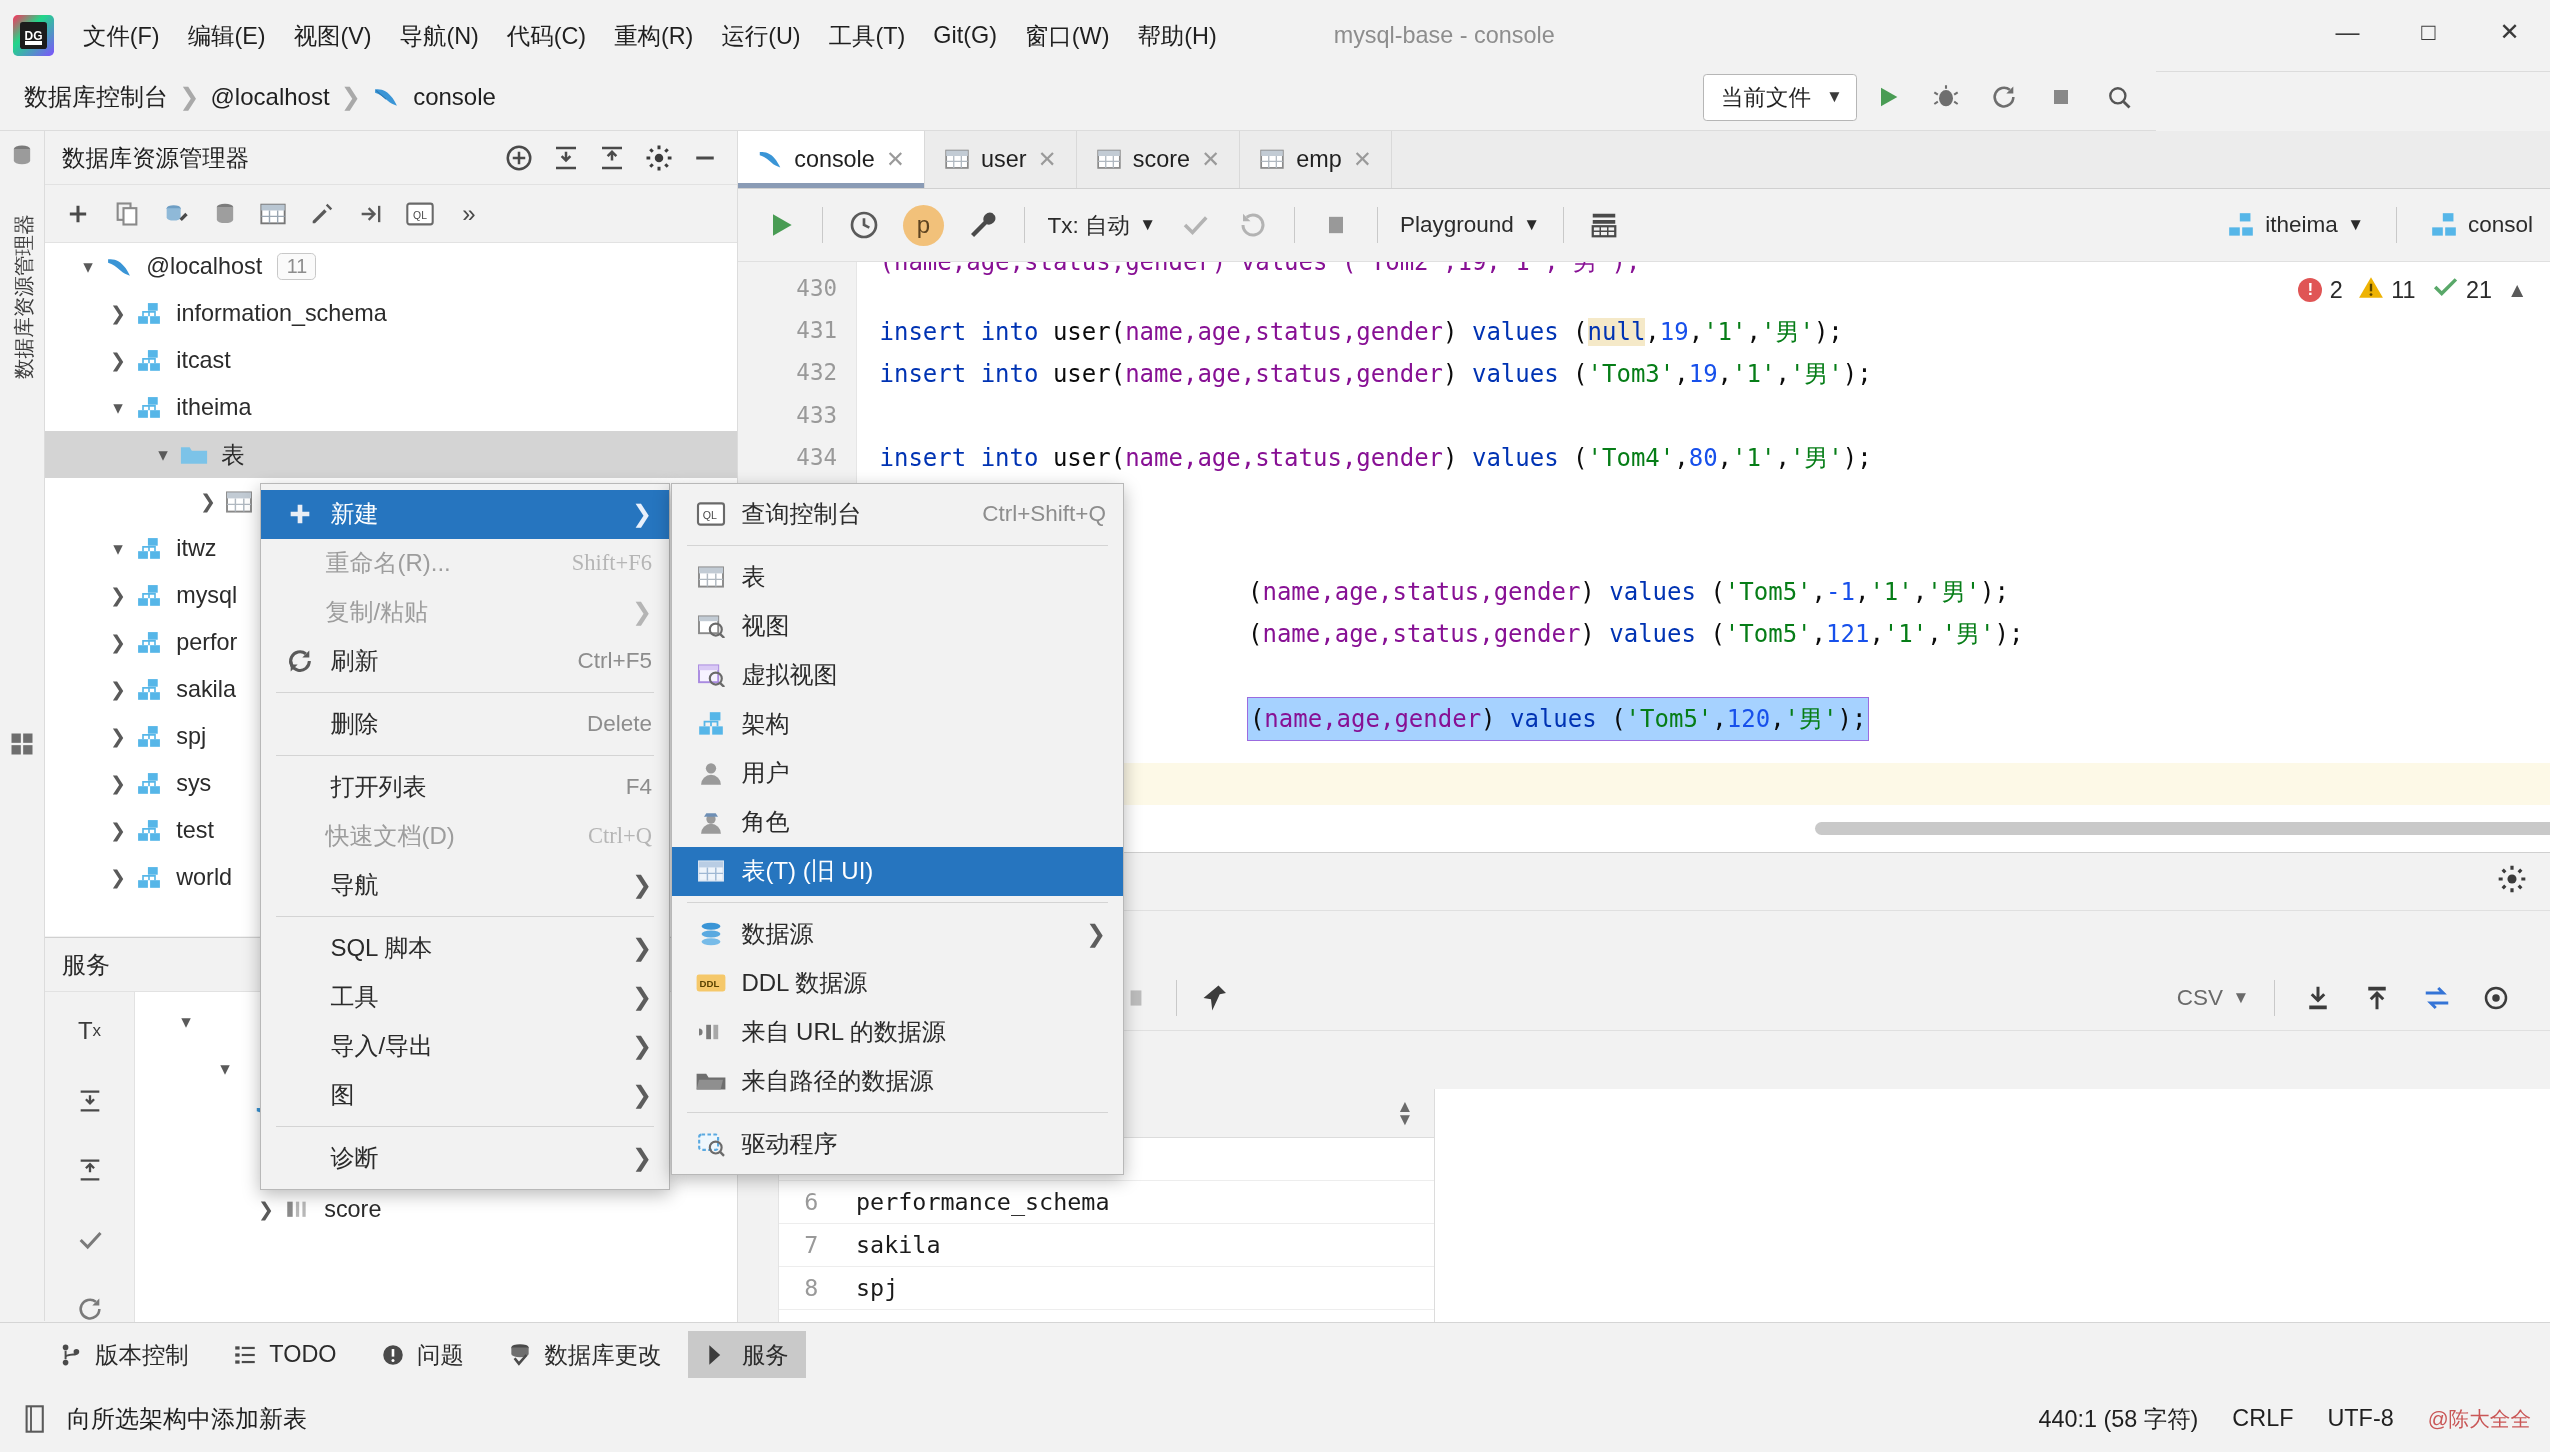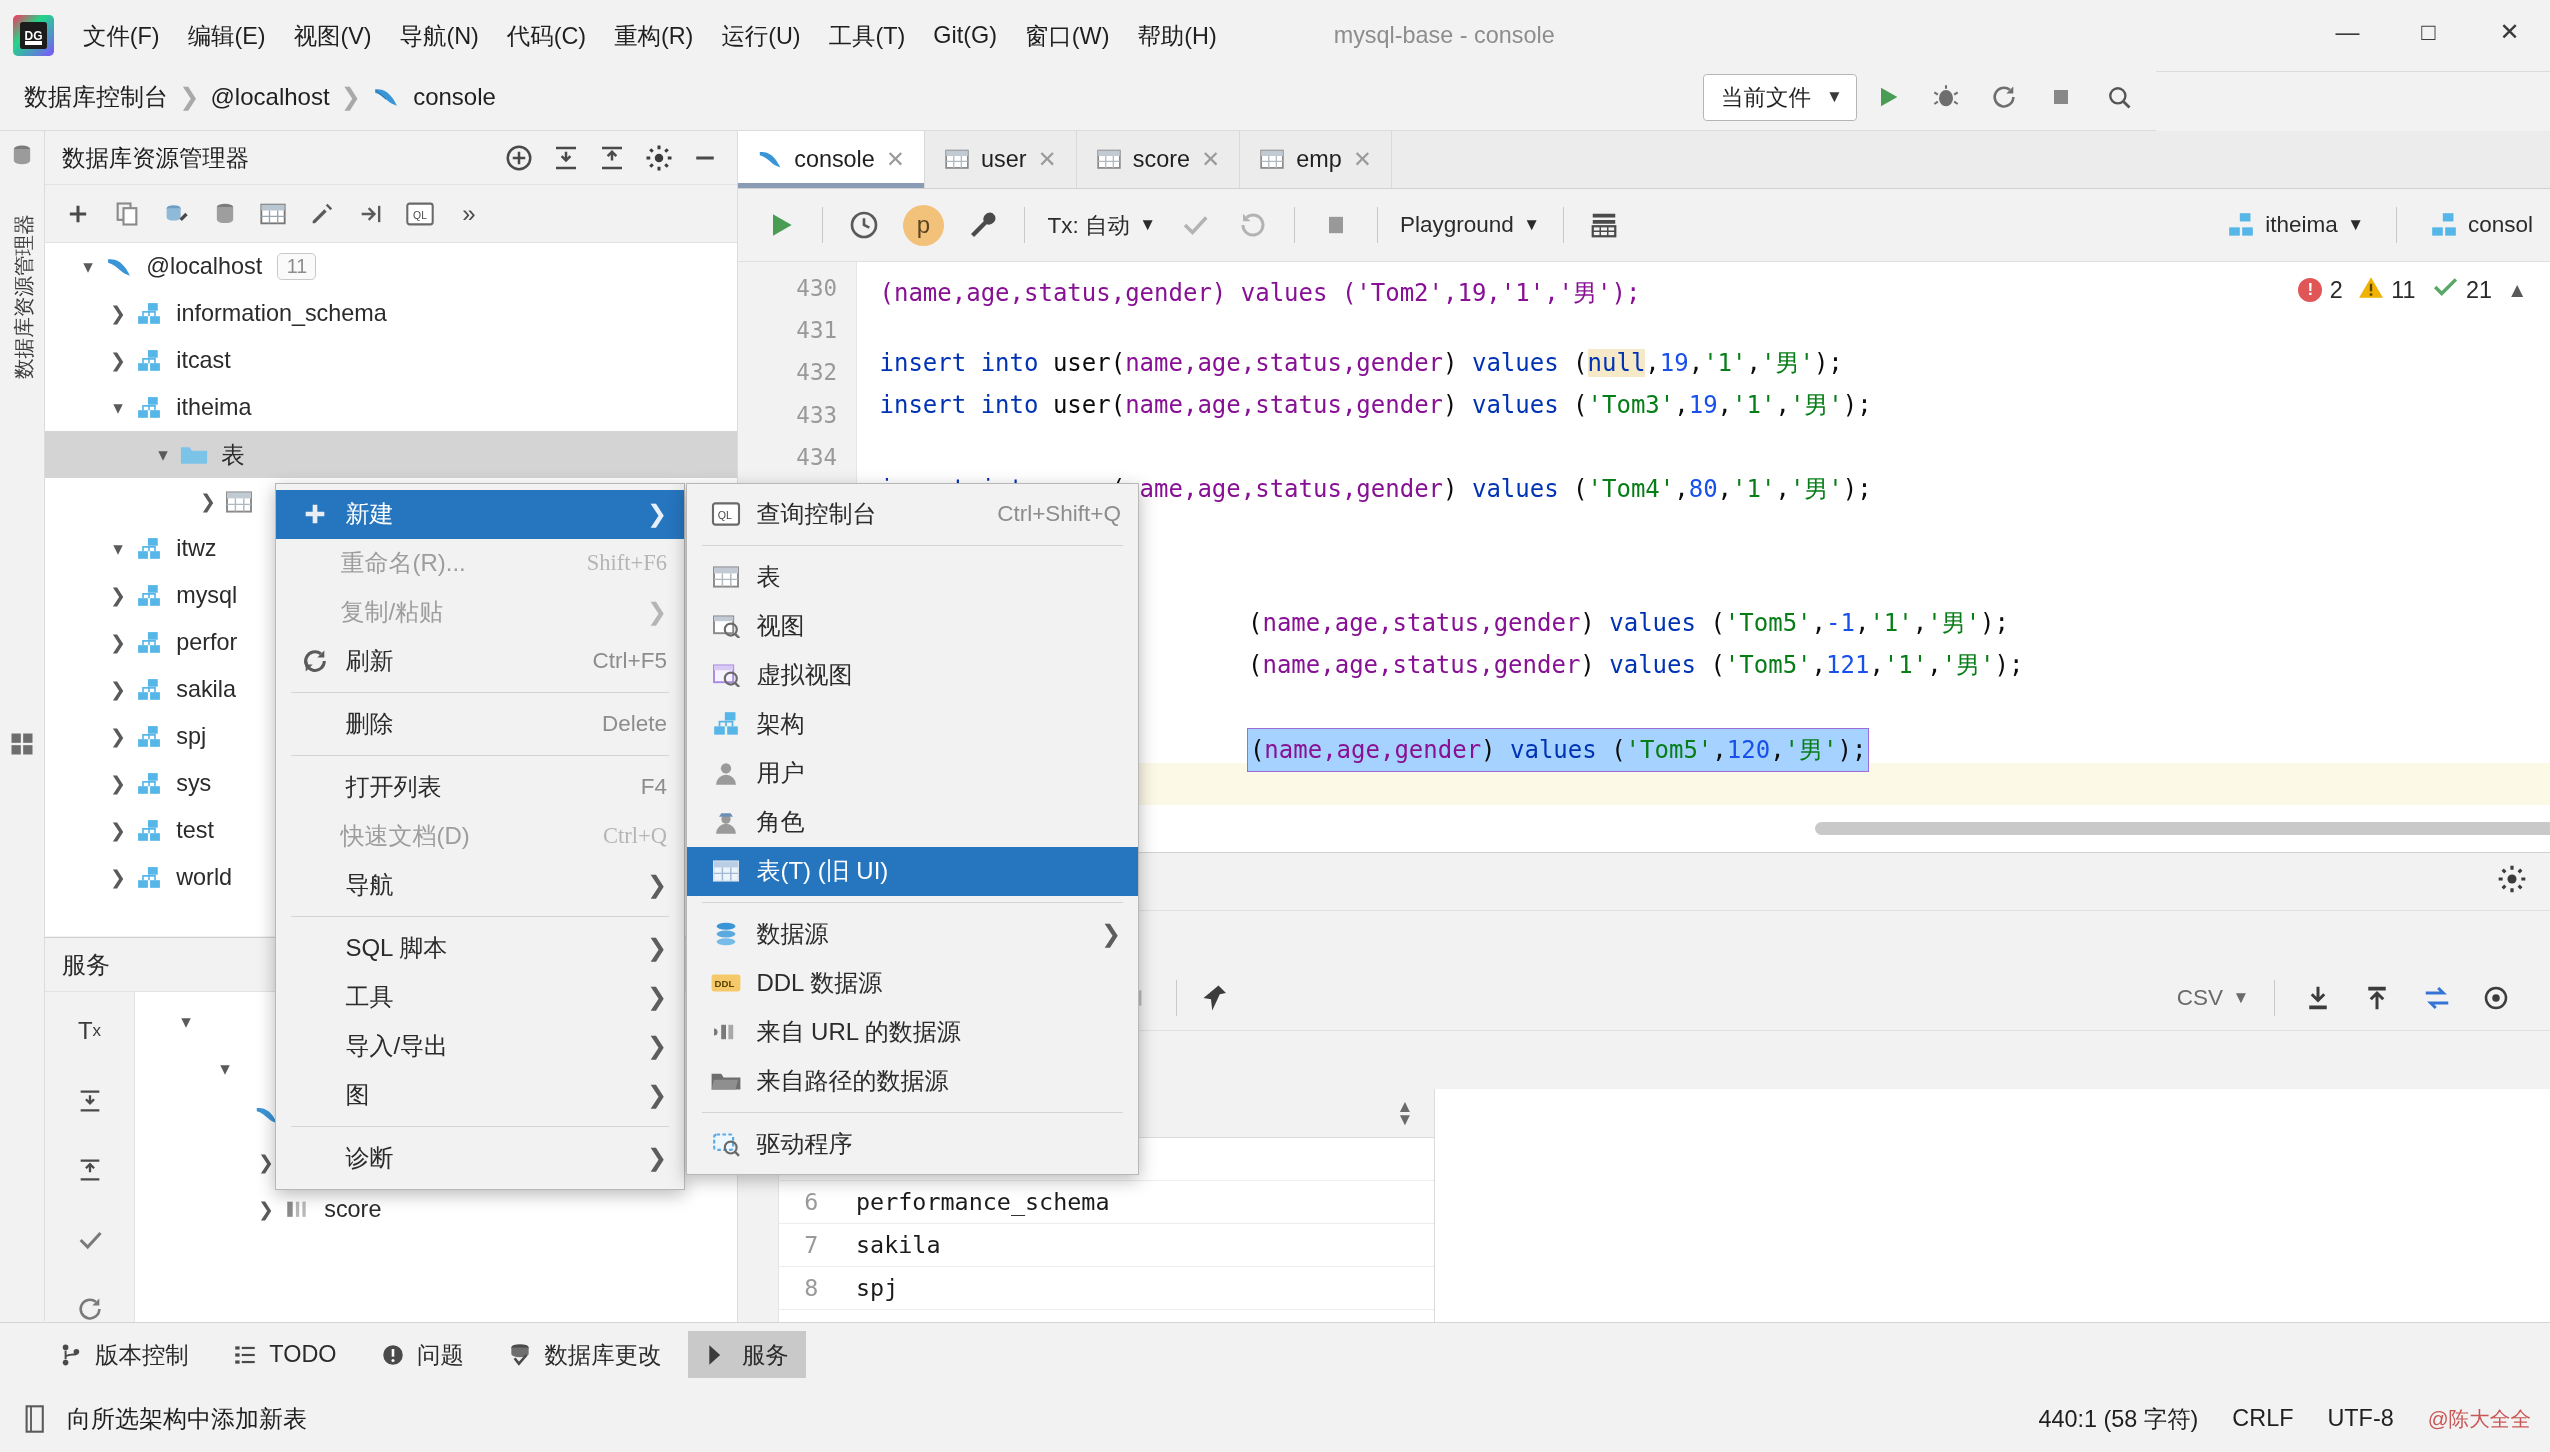--- a/index.html
+++ b/index.html
@@ -99,21 +99,21 @@
 
   
   .editor{ position:absolute; left:738px; top:262px; width:1812px; height:590px; background:#fff;
      overflow:hidden; }
   .gutter{ position:absolute; left:0; top:0; width:119px; height:590px; background:#f2f2f2;
      border-right:0.9px solid #e6e6e6; }
   .lineno{ position:absolute; right:19px; font-family:"DejaVu Sans Mono", monospace;
      font-size:22.5px; color:#999999; }
   .code{ position:absolute; left:119px; top:0; right:0; bottom:0;
      font-family:"DejaVu Sans Mono", monospace; font-size:24px; white-space:pre; }
-  .cl{ position:absolute; left:22.5px; height:42px; line-height:42px;margin-top:31px; }
+  .cl{ position:absolute; left:22.5px; height:42px; line-height:42px; }
   .kw{ color:#0033b3; }
   .tbl{ color:#0b0b0b; }
   .col{ color:#871094; }
   .str{ color:#067d17; }
   .num{ color:#1750eb; }
   .pun{ color:#0b0b0b; }
   .nullhl{ background:#f5e9c8; color:#0033b3; }
   .sel-line{ position:absolute; left:119px; height:42px; background:#fdf9e7; }
   .sel-code{ background:#a6d2ff; outline:0.9px solid #9b6bdf; }
   .inspect{ position:absolute; right:22.5px; top:13px; display:flex; align-items:center; gap:15px;
@@ -154,21 +154,21 @@
   .tw.active{ background:#c9c9c9; }
   .statusbar{ position:absolute; left:0; top:1385px; width:2550px; height:67px; background:#f2f2f2;
      display:flex; align-items:center; }
   .statusbar .msg{ margin-left:24px; font-size:24px; color:#1f1f1f; display:flex; align-items:center; gap:17px;}
   .statusbar .right{ position:absolute; right:19px; display:flex; align-items:center; gap:34px;
      font-size:23.4px; color:#1f1f1f; }
   .wm{ color:#c23b3b; font-size:20.6px; opacity:.85; }
 
   
   .ctxmenu{ position:absolute; background:#f2f2f2; border:0.9px solid #b8b8b8;
-     box-shadow:0 4.7px 17px rgba(0,0,0,.28); padding:5.6px 0; z-index:60; font-size:24px;margin-left:15px; }
+     box-shadow:0 4.7px 17px rgba(0,0,0,.28); padding:5.6px 0; z-index:60; font-size:24px; }
   .ctx1{ left:260px; top:483px; width:410px; }
   .ctx2{ left:671px; top:483px; width:453px; }
   .ci{ display:flex; align-items:center; height:49px; padding:0 17px; white-space:nowrap; }
   .ci .ic{ width:43px; height:32px; display:flex; align-items:center; justify-content:center; flex:none; }
   .ci .lb{ margin-left:9.4px; }
   .ci .sc{ margin-left:auto; color:#8d8d8d; font-size:22.5px; padding-left:37px; }
   .ci .ar{ margin-left:auto; color:#5d5d5d; font-size:24px; padding-left:37px; }
   .ci.hl{ background:#2675bf; color:#fff; }
   .ci.hl .sc,.ci.hl .ar{ color:#e8f0fb; }
   .ci.dis{ color:#9d9d9d;padding-left:12px; }

